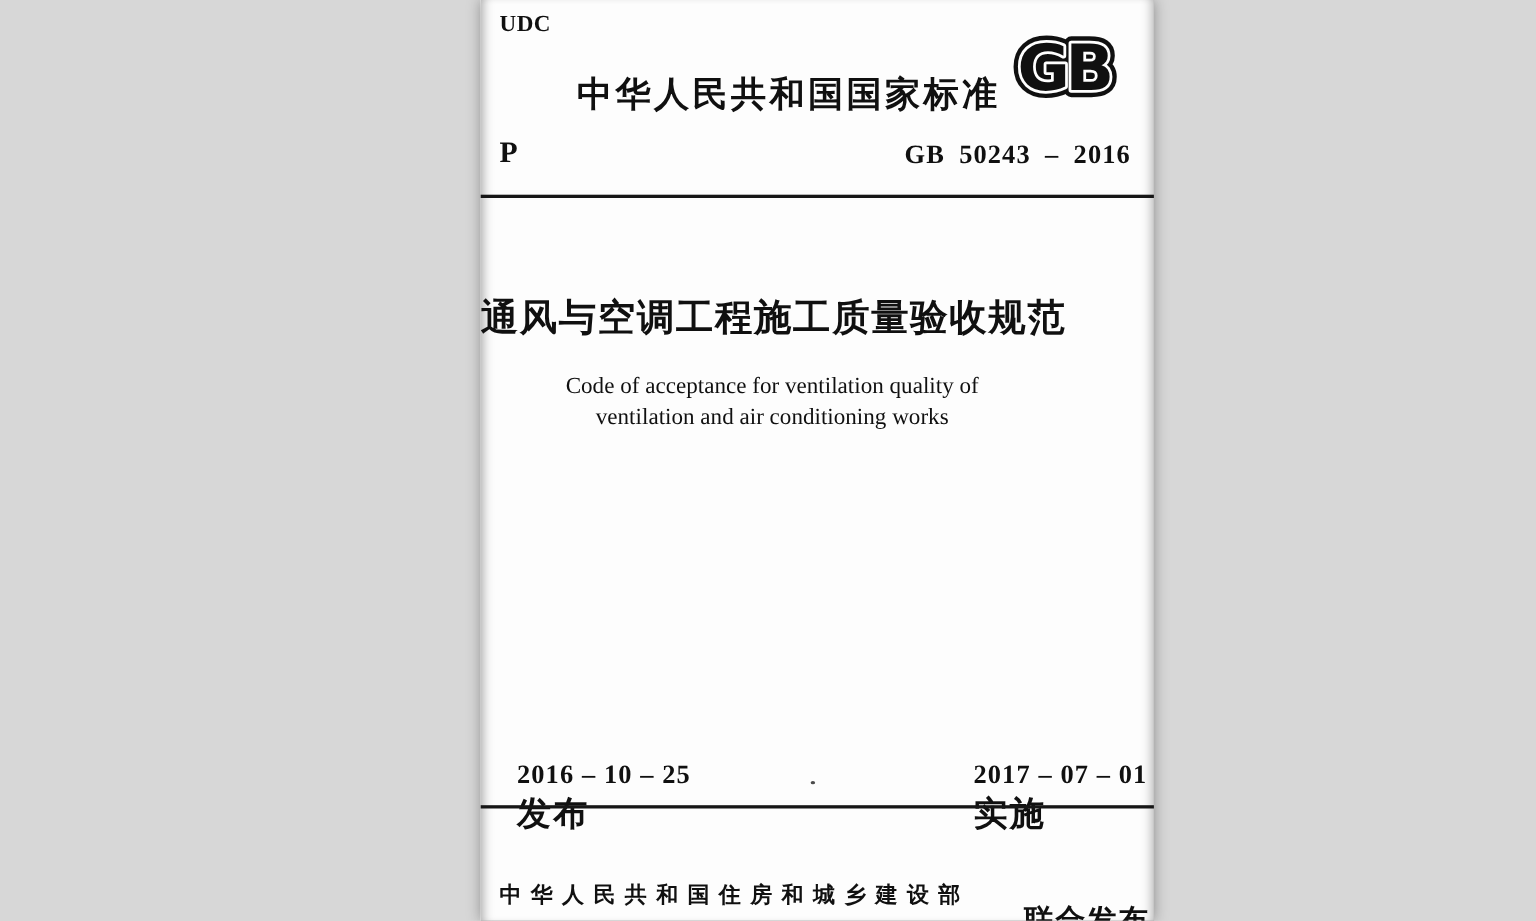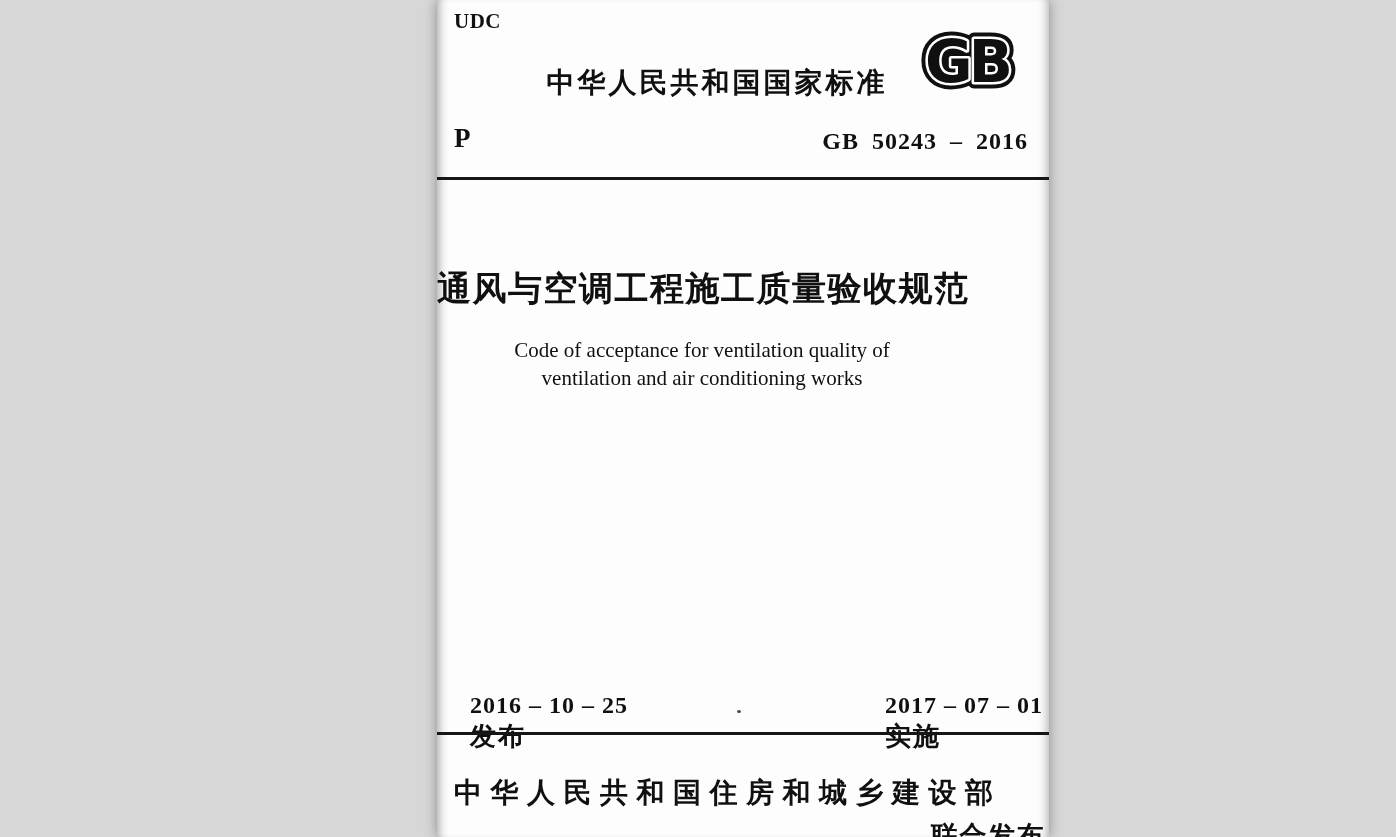--- a/index.html
+++ b/index.html
@@ -45,21 +45,21 @@
     letter-spacing: 0.5px;
   }
   .std-type-wrap {
     position: absolute;
     left: 0;
     top: 64px;
     width: 560px;
     text-align: center;
   }
   .std-type {
-    font-size: 28px;
+    font-size: 32px;
     letter-spacing: 3px;
   }
   .gb-logo {
     position: absolute;
     left: 466px;
     top: 28px;
     width: 128px;
     height: 70px;
   }
   .p-label {
@@ -113,38 +113,38 @@
     align-items: baseline;
     flex-direction: column;
   }
   .issue-block { left: 18px; }
   .implement-block { right: 21px; }
   .date-value {
     font-size: 24px;
     letter-spacing: 1px;
   }
   .date-label {
-    font-size: 26px;
+    font-size: 31px;
     margin-left: 15px;
     letter-spacing: 2px;
   }
   .scan-dot {
     position: absolute;
     left: 300px;
     top: 710px;
     width: 4px;
     height: 3px;
     background: #4a4a4a;
     border-radius: 50%;
   }
   .publisher {
     position: absolute;
     left: 17px;
-    top: 774px;
-    font-size: 28px;
+    top: 800px;
+    font-size: 20px;
     letter-spacing: 8.5px;
     white-space: nowrap;
   }
   .joint {
     position: absolute;
     left: 494px;
     top: 818px;
     font-size: 27px;
     letter-spacing: 1.5px;
     white-space: nowrap;

